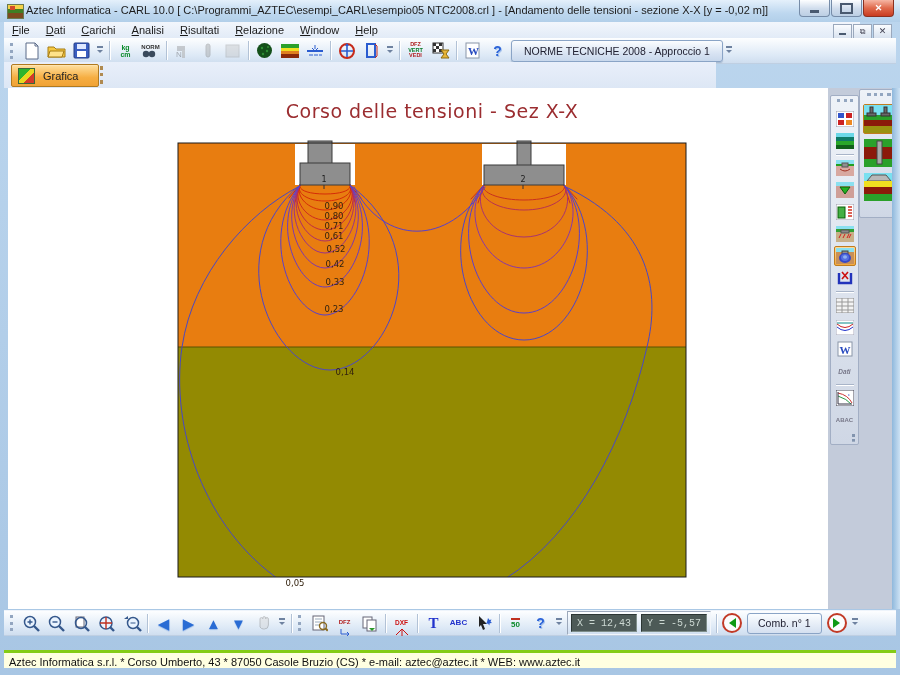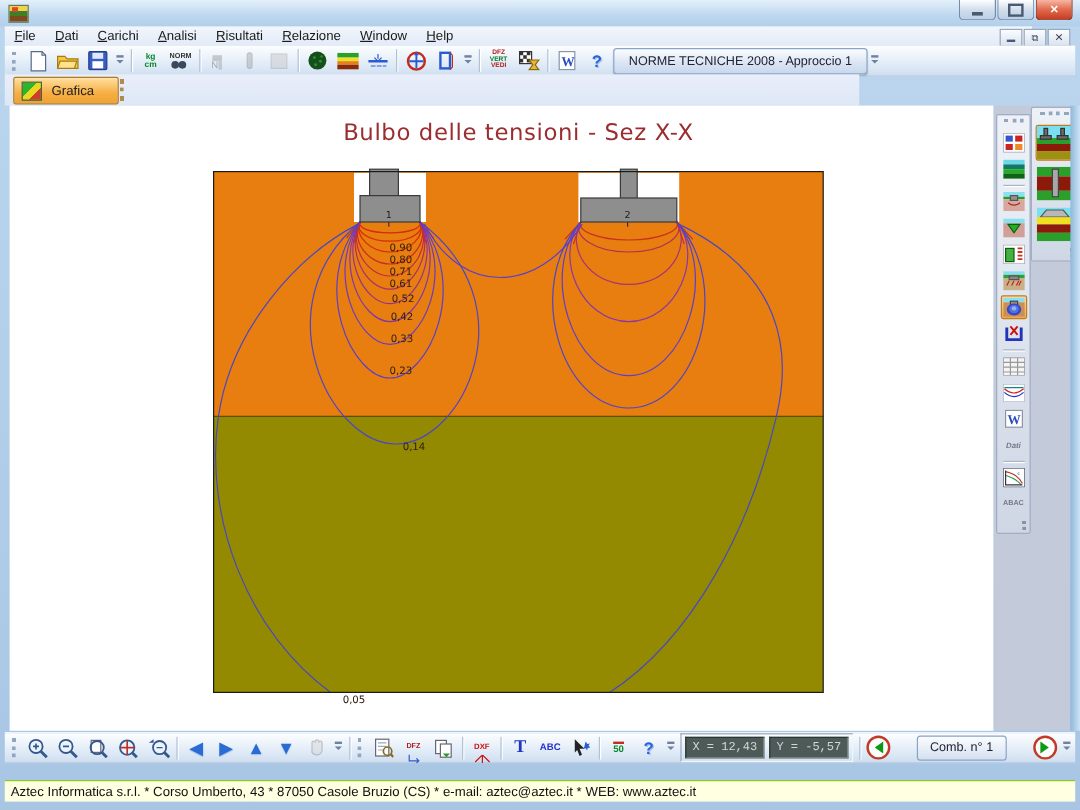--- a/index.html
+++ b/index.html
@@ -64,36 +64,37 @@
   .sel{background:linear-gradient(#ffd999,#f3a93e);border:1px solid #c07c1e;box-sizing:border-box}
   .cgrip{align-self:flex-end;width:10px;height:8px;margin:3px 3px 0 0;border-right:3px dotted #8294ae}
   
   .lcdgrp{display:flex;gap:4px;align-items:center;border:1px solid;border-color:#9ca8ba #f2f6fb #f2f6fb #9ca8ba;padding:2px 3px;margin:0 2px}
   .lcd{width:64px;height:16px;background:#4d5a57;color:#ccd8d2;font-family:"Liberation Mono",monospace;font-size:10px;
        display:flex;align-items:center;justify-content:center;border:1px solid;border-color:#2c3634 #7e8e8a #7e8e8a #2c3634}
   .nav{width:16px;height:16px;border-radius:50%;background:#fafcfd;border:2px solid #c23a26;display:flex;align-items:center;justify-content:center;margin:0 2px}
   .tri-r{width:0;height:0;border:5px solid transparent;border-left:7px solid #0c9a14;margin-left:4px}
   .tri-l{width:0;height:0;border:5px solid transparent;border-right:7px solid #0c9a14;margin-right:4px}
   .comb-btn{height:19px;padding:0 10px;border:1px solid #8aa4c6;border-radius:3px;background:linear-gradient(#fbfdff,#d4e0f0);
-     font-size:10.5px;color:#223;display:flex;align-items:center;margin:0 20px}
+     font-size:10.5px;color:#223;display:flex;align-items:center;margin:0 3px}
   .arrow{font-size:15px;color:#2a6cd4;text-shadow:0 1px 1px #9cbce8;line-height:1}
   
-  .statusbar{left:4px;top:650px;width:892px;height:18px;background:#ffffe1;border-top:1px solid #84cc16;
+  .statusbar{left:4px;top:650px;width:892px;height:18px;background:#ffffe1;border-top:3px solid #84cc16;
      font-size:11px;color:#111;line-height:18px;padding-left:5px;box-sizing:border-box;white-space:nowrap}
   
   svg{display:block}
   #contours path{fill:none;stroke-width:1;stroke-linecap:round}
   #contour-labels text{font-family:"DejaVu Sans",sans-serif;font-size:8.5px;fill:#33220e;text-anchor:middle}
   .ftext{font-family:"DejaVu Sans",sans-serif;font-size:8px;fill:#1c1c1c;text-anchor:middle}
 </style>
 </head>
 <body>
 
 <div class="abs titlebar">
   <span class="abs appicon"></span>
+  <span class="abs title-text">Aztec Informatica - CARL 10.0 [ C:\Programmi_AZTEC\esempi_CARL\esempio05 NTC2008.crl ] - [Andamento delle tensioni - sezione X-X [y = -0,02 m]]</span>
   <span class="abs winbtns">
     <span class="wbtn">
         <i class="glyph-min"></i>
       </span>
     <span class="wbtn">
         <i class="glyph-max"></i>
       </span>
     <span class="wbtn close">
         <span>✕</span>
       </span>
@@ -259,21 +260,21 @@
 
 <div class="abs tabrow">
   <span class="abs grafica-btn">
     <span class="grafica-icon"></span>
     <span>Grafica</span>
   </span>
   <span class="abs tab-grip"></span>
 </div>
 
 <div class="abs canvas">
-  <div class="abs draw-title">Bulbo delle tensioni - Sez X-X</div>
+  <div class="abs draw-title">Corso delle tensioni - Sez X-X</div>
   <svg class="abs" style="left:0;top:0" width="820" height="521" viewBox="0 0 820 521">
     <defs>
         <clipPath id="clipR">
           <rect x="170" y="55" width="508" height="434"></rect>
         </clipPath>
       </defs>
 
     <rect x="170" y="55" width="508" height="204" fill="#e87d10"></rect>
     <rect x="170" y="259" width="508" height="230" fill="#938a02"></rect>
     <line x1="170" y1="259" x2="678" y2="259" stroke="#5a5200" stroke-width="1"></line>

